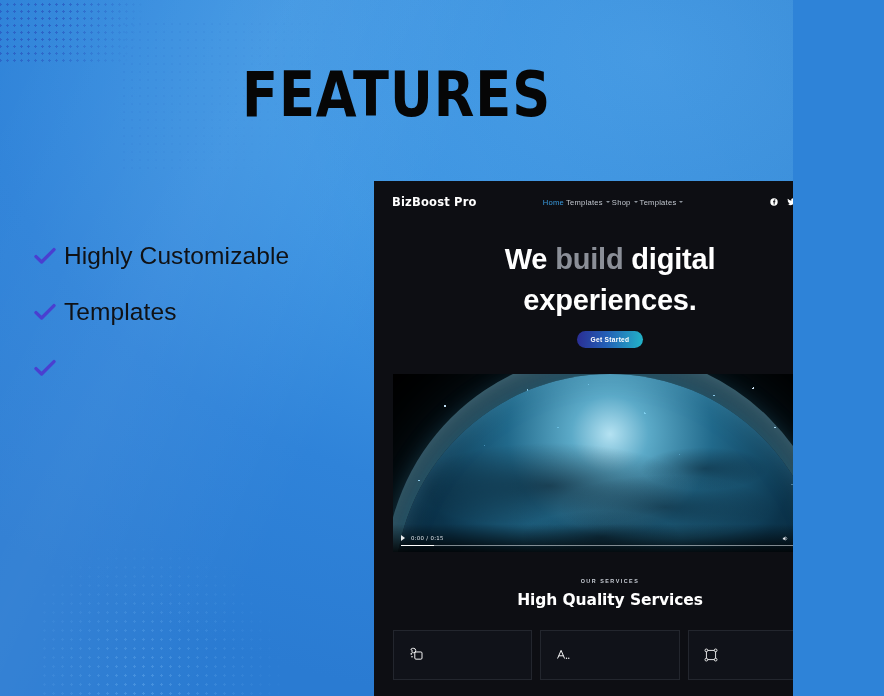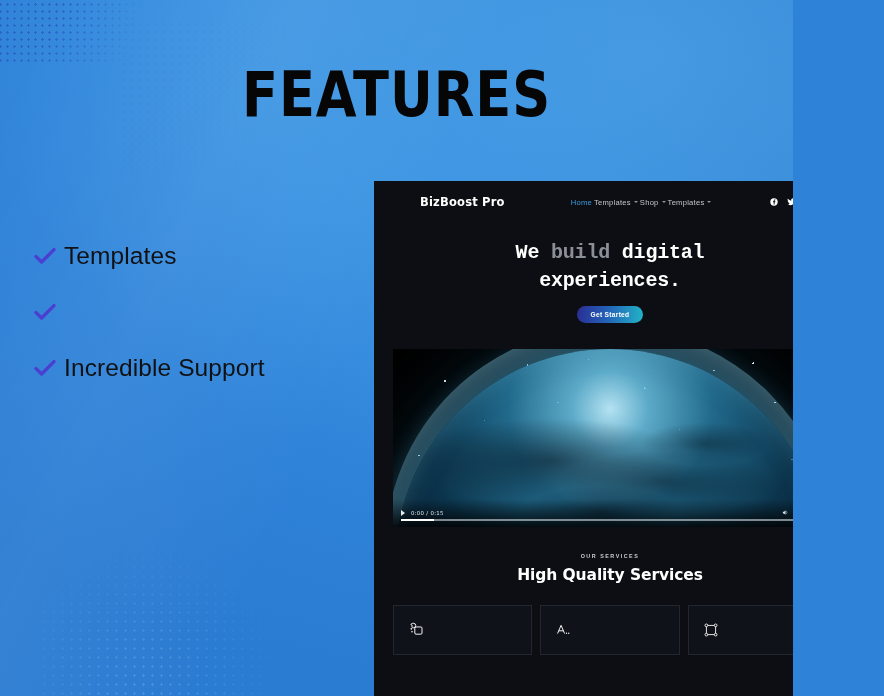--- a/index.html
+++ b/index.html
@@ -72,39 +72,38 @@
     position:absolute;left:374px;top:181px;width:472px;height:515px;
     background:#0d0e13;overflow:hidden;
   }
   .nav{
     height:42px;display:flex;align-items:center;padding:0 16px 0 18px;
     background:#0d0e13;
   }
   .brand{
     color:#fff;font-weight:bold;font-size:11.5px;letter-spacing:.2px;
     font-family:"DejaVu Sans","Liberation Sans",sans-serif;
-    margin-left:28px;
   }
   .nav-menu{display:flex;align-items:center;gap:2px;margin-left:66px;}
   .nav-item{
     color:#c2c7cf;font-size:7.6px;letter-spacing:.25px;display:flex;align-items:center;gap:3px;
   }
   .nav-item.active{color:#3a9ce0;}
   .caret{
     width:0;height:0;border-left:2.3px solid transparent;border-right:2.3px solid transparent;
     border-top:2.8px solid #8d939c;display:inline-block;
   }
   .nav-social{display:flex;align-items:center;gap:9px;margin-left:auto;}
   .nav-social svg{display:block;}
 
   
   .hero{padding:16px 0 14px;text-align:center;}
   .hero-h1{
-    color:#fff;font-size:20px;line-height:1.42;font-weight:bold;letter-spacing:-.2px;
-    font-family:Liberation Mono, monospace;
+    color:#fff;font-size:29px;line-height:1.42;font-weight:bold;letter-spacing:-.2px;
+    font-family:Liberation Sans, sans-serif;
     text-align:center;
   }
   .hero-h1 .muted{color:#8b8f98;}
   .hero-sub{
     color:#aeb3bb;font-size:7.4px;line-height:1.85;margin-top:9px;letter-spacing:.1px;
   }
   .cta{
     display:inline-block;margin-top:10px;padding:5px 14px;border-radius:20px;
     background:linear-gradient(95deg,#2a2d94 0%,#2360b6 45%,#22b4c8 100%);
     color:#fff;font-size:6.6px;font-weight:bold;letter-spacing:.3px;
@@ -198,36 +197,36 @@
 
   <div class="page-title">FEATURES</div>
 
   <div class="features">
     <div class="feat-row">
       <span class="check">
         <svg width="22" height="18" viewBox="0 0 22 18">
             <path d="M2 9.6 L7.6 15 L20 2.6" fill="none" stroke="#4a3fd0" stroke-width="3.4" stroke-linecap="round" stroke-linejoin="round"></path>
           </svg>
       </span>
-      <span class="feat-label">Templates</span>
+      <span class="feat-label">Highly Customizable</span>
     </div>
     <div class="feat-row">
       <span class="check">
         <svg width="22" height="18" viewBox="0 0 22 18">
             <path d="M2 9.6 L7.6 15 L20 2.6" fill="none" stroke="#4a3fd0" stroke-width="3.4" stroke-linecap="round" stroke-linejoin="round"></path>
           </svg>
       </span>
+      <span class="feat-label">Templates</span>
     </div>
     <div class="feat-row">
       <span class="check">
         <svg width="22" height="18" viewBox="0 0 22 18">
             <path d="M2 9.6 L7.6 15 L20 2.6" fill="none" stroke="#4a3fd0" stroke-width="3.4" stroke-linecap="round" stroke-linejoin="round"></path>
           </svg>
       </span>
-      <span class="feat-label">Incredible Support</span>
     </div>
   </div>
 
   <div class="preview">
 
     <div class="nav">
       <div class="brand">BizBoost Pro</div>
       <div class="nav-menu">
         <div class="nav-item active">
           <span>Home</span>

